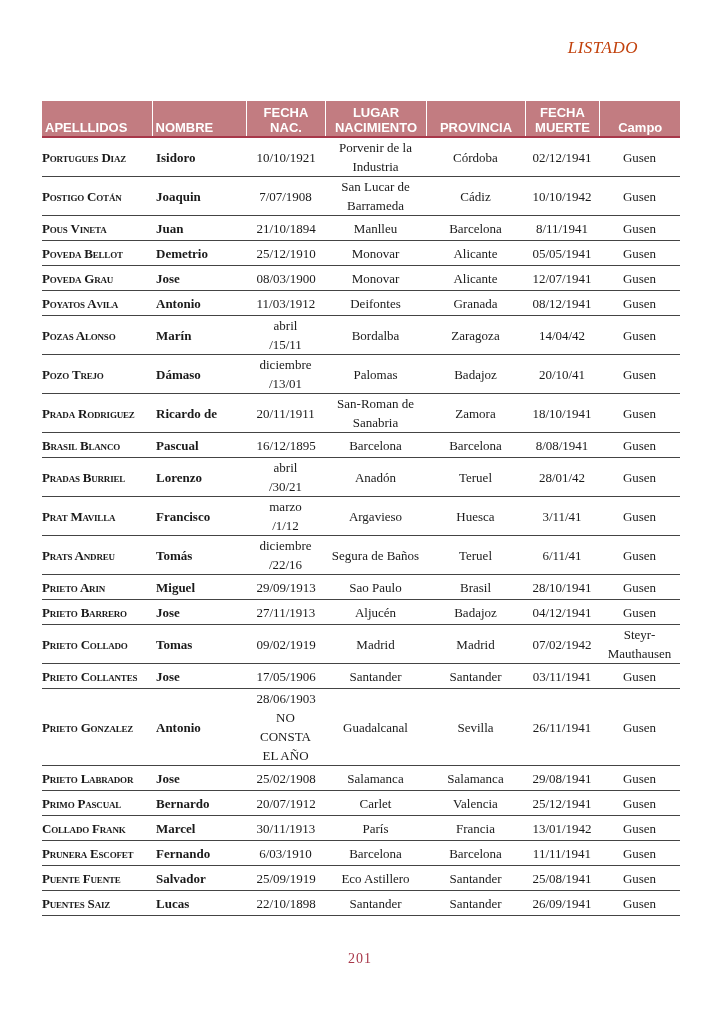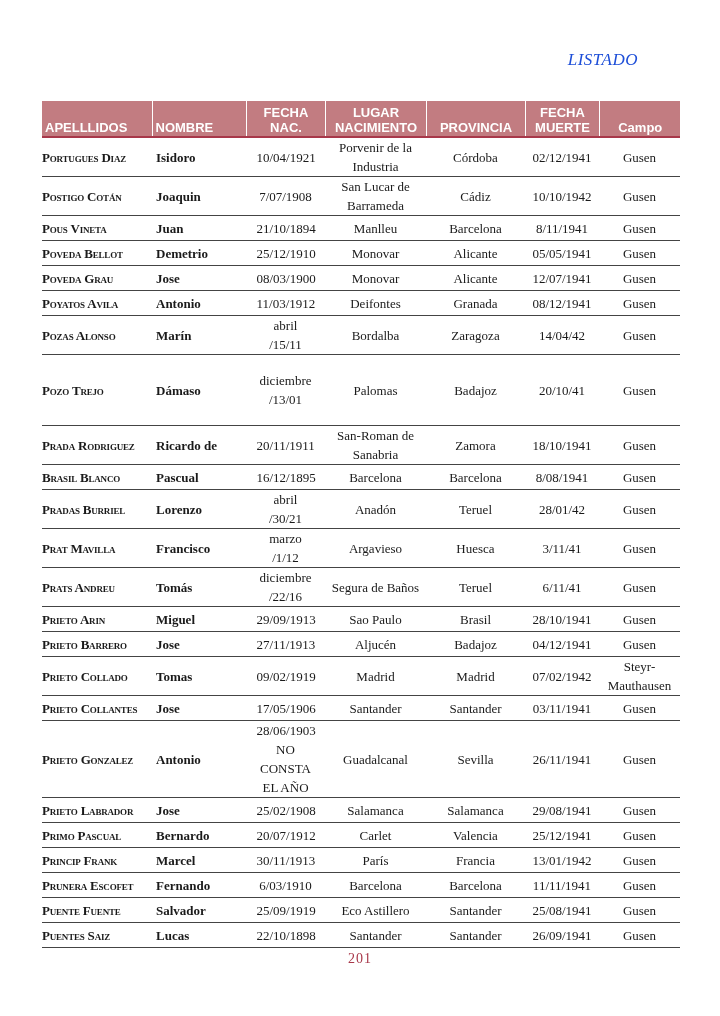--- a/index.html
+++ b/index.html
@@ -1,19 +1,19 @@
 <!DOCTYPE html>
 <html><head>
 <meta charset="utf-8">
 <style>
   html, body { margin: 0; padding: 0; background: #ffffff; }
   body { width: 720px; height: 1016px; position: relative; overflow: hidden;
          font-family: "Liberation Serif", "DejaVu Serif", serif; color: #1a1a1a; }
-  .running-head { position: absolute; top: 50px; right: 82px; font-style: italic;
-         font-size: 17px; color: #1d4ed8; letter-spacing: 0.5px; }
+  .running-head { position: absolute; top: 38px; right: 82px; font-style: italic;
+         font-size: 17px; color: #c2410c; letter-spacing: 0.5px; }
   table.listado { position: absolute; left: 42px; top: 101px; width: 638px;
          border-collapse: collapse; table-layout: fixed; }
   table.listado col.c1 { width: 110px; }
   table.listado col.c2 { width: 94px; }
   table.listado col.c3 { width: 79px; }
   table.listado col.c4 { width: 101px; }
   table.listado col.c5 { width: 99px; }
   table.listado col.c6 { width: 74px; }
   table.listado col.c7 { width: 81px; }
   thead th { background: #c27c81; color: #ffffff; font-family: "Liberation Sans", "DejaVu Sans", sans-serif;
@@ -54,21 +54,21 @@
       <th>PROVINCIA</th>
       <th>FECHA MUERTE</th>
       <th>Campo</th>
     </tr>
   </thead>
   <tbody id="table-body">
       <tr>
         <td class="ape">Portugues Diaz</td>
         <td class="nom">Isidoro</td>
         <td>
-          <div style="max-width: 58px; margin: 0px auto;">10/04/1921</div>
+          <div style="max-width: 58px; margin: 0px auto;">10/10/1921</div>
         </td>
         <td>
           <div style="max-width: 96px; margin: 0px auto;">Porvenir de la Industria</div>
         </td>
         <td>Córdoba</td>
         <td>02/12/1941</td>
         <td>
           <div style="max-width: 80px; margin: 0px auto;">Gusen</div>
         </td>
       </tr>
@@ -159,21 +159,21 @@
         <td>Zaragoza</td>
         <td>14/04/42</td>
         <td>
           <div style="max-width: 80px; margin: 0px auto;">Gusen</div>
         </td>
       </tr>
       <tr>
         <td class="ape">Pozo Trejo</td>
         <td class="nom">Dámaso</td>
         <td>
-          <div style="max-width: 58px; margin: 16px auto;">diciembre /13/01</div>
+          <div style="max-width: 58px; margin: 0px auto;">diciembre /13/01</div>
         </td>
         <td>
           <div style="max-width: 96px; margin: 0px auto;">Palomas</div>
         </td>
         <td>Badajoz</td>
         <td>20/10/41</td>
         <td>
           <div style="max-width: 80px; margin: 0px auto;">Gusen</div>
         </td>
       </tr>
@@ -351,21 +351,21 @@
         <td>
           <div style="max-width: 96px; margin: 0px auto;">Carlet</div>
         </td>
         <td>Valencia</td>
         <td>25/12/1941</td>
         <td>
           <div style="max-width: 80px; margin: 0px auto;">Gusen</div>
         </td>
       </tr>
       <tr>
-        <td class="ape">Princip Frank</td>
+        <td class="ape">Collado Frank</td>
         <td class="nom">Marcel</td>
         <td>
           <div style="max-width: 58px; margin: 0px auto;">30/11/1913</div>
         </td>
         <td>
           <div style="max-width: 96px; margin: 0px auto;">París</div>
         </td>
         <td>Francia</td>
         <td>13/01/1942</td>
         <td>

